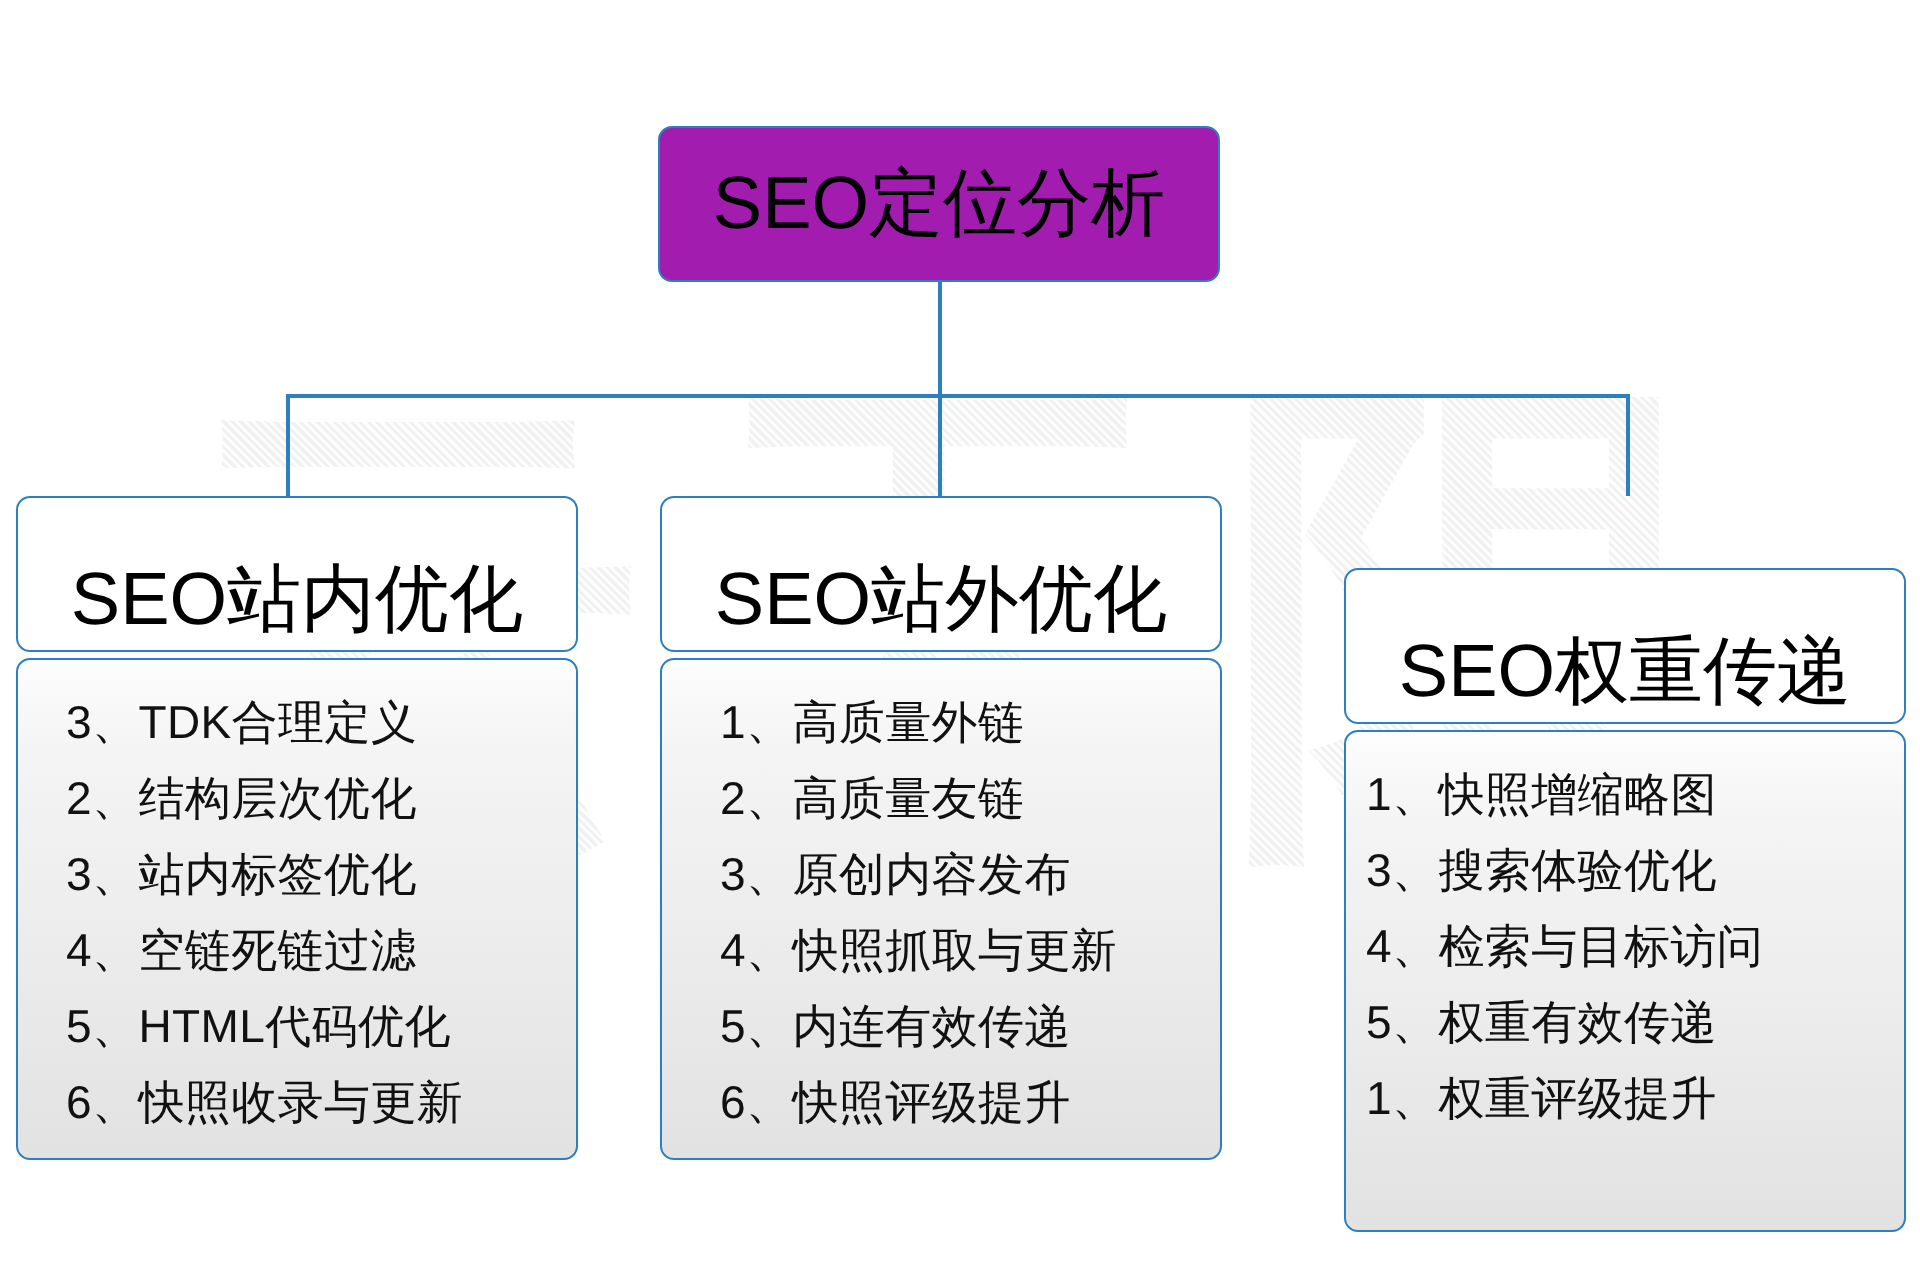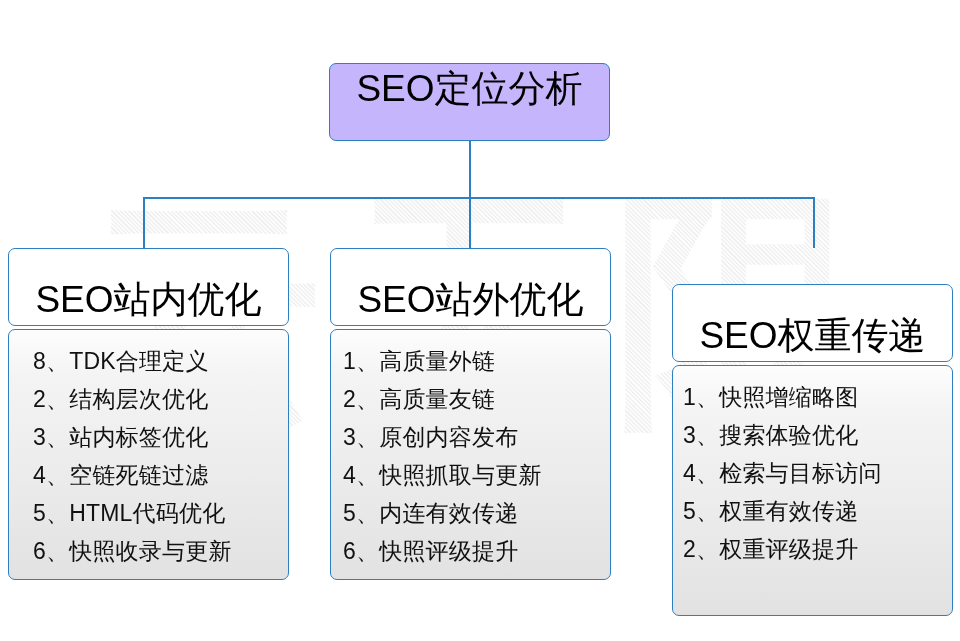--- a/index.html
+++ b/index.html
@@ -124,35 +124,36 @@
     margin: 0;
     padding: 0 0 0 24px;
   }
   .item {
     font-size: 23px;
     line-height: 38px;
     color: #111111;
     white-space: nowrap;
     letter-spacing: 0.2px;
   }
-  .col-2 .item-list { padding-left: 12px; }
+  .col-2 .item-list { padding-left: 29px; }
   .col-3 .item-list { padding-left: 10px; }
 
   
   .root-box {
     position: absolute;
     left: 329px;
     top: 63px;
     width: 281px;
     height: 78px;
     box-sizing: border-box;
     border: 1.5px solid #2e7fc1;
     border-radius: 7px;
-    background: #c4b5fd;
+    background: #a21caf;
     display: flex;
+    align-items: center;
     justify-content: center;
     z-index: 4;
   }
   .root-text {
     font-size: 37px;
     color: #000000;
     white-space: nowrap;
     font-weight: 400;
   }
 </style>
@@ -173,21 +174,21 @@
   <div class="line v-left"></div>
   <div class="line v-mid"></div>
   <div class="line v-right"></div>
 
   <div class="column col-1">
     <div class="head-box">
       <span class="head-text">SEO站内优化</span>
     </div>
     <div class="body-box">
       <ul class="item-list">
-        <li class="item">8、TDK合理定义</li>
+        <li class="item">3、TDK合理定义</li>
         <li class="item">2、结构层次优化</li>
         <li class="item">3、站内标签优化</li>
         <li class="item">4、空链死链过滤</li>
         <li class="item">5、HTML代码优化</li>
         <li class="item">6、快照收录与更新</li>
       </ul>
     </div>
   </div>
 
   <div class="column col-2">
@@ -209,18 +210,18 @@
   <div class="column col-3">
     <div class="head-box">
       <span class="head-text">SEO权重传递</span>
     </div>
     <div class="body-box">
       <ul class="item-list">
         <li class="item">1、快照增缩略图</li>
         <li class="item">3、搜索体验优化</li>
         <li class="item">4、检索与目标访问</li>
         <li class="item">5、权重有效传递</li>
-        <li class="item">2、权重评级提升</li>
+        <li class="item">1、权重评级提升</li>
       </ul>
     </div>
   </div>
 
 </div>
 
 </body></html>

